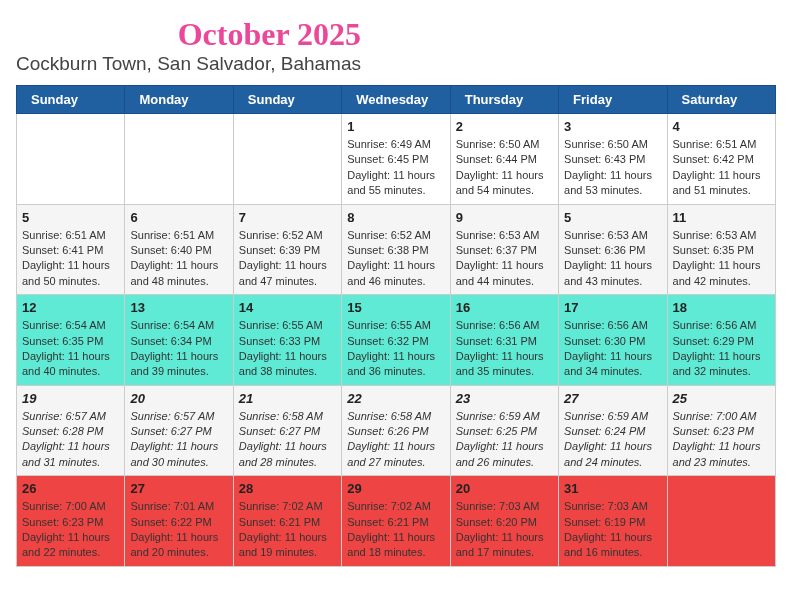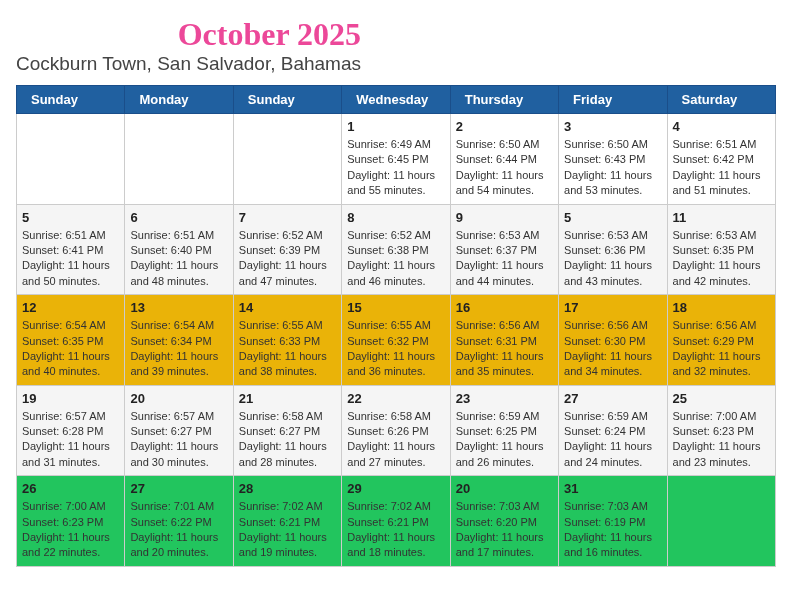--- a/index.html
+++ b/index.html
@@ -89,23 +89,23 @@
     .day-info {
       line-height: 1.4;
       color: #333;
     }
     .empty-cell {
       background: #f9f9f9;
     }
     
     .row-1 td { background: #fff; }
     .row-2 td { background: #efefef; }
-    .row-3 td { background: #eab308; }
-    .row-4 td { background: #efefef; }
-    .row-5 td { background: #22c55e; }
+    .row-3 td { background: #5eead4; }
+    .row-4 td { background: #efefef; font-style: italic; }
+    .row-5 td { background: #ef4444; }
   </style>
 </head>
 <body>
 
 <div class="header">
   <div class="title-block">
     <div class="month-title">October 2025</div>
     <div class="subtitle">Cockburn Town, San Salvador, Bahamas</div>
   </div>
 </div>

